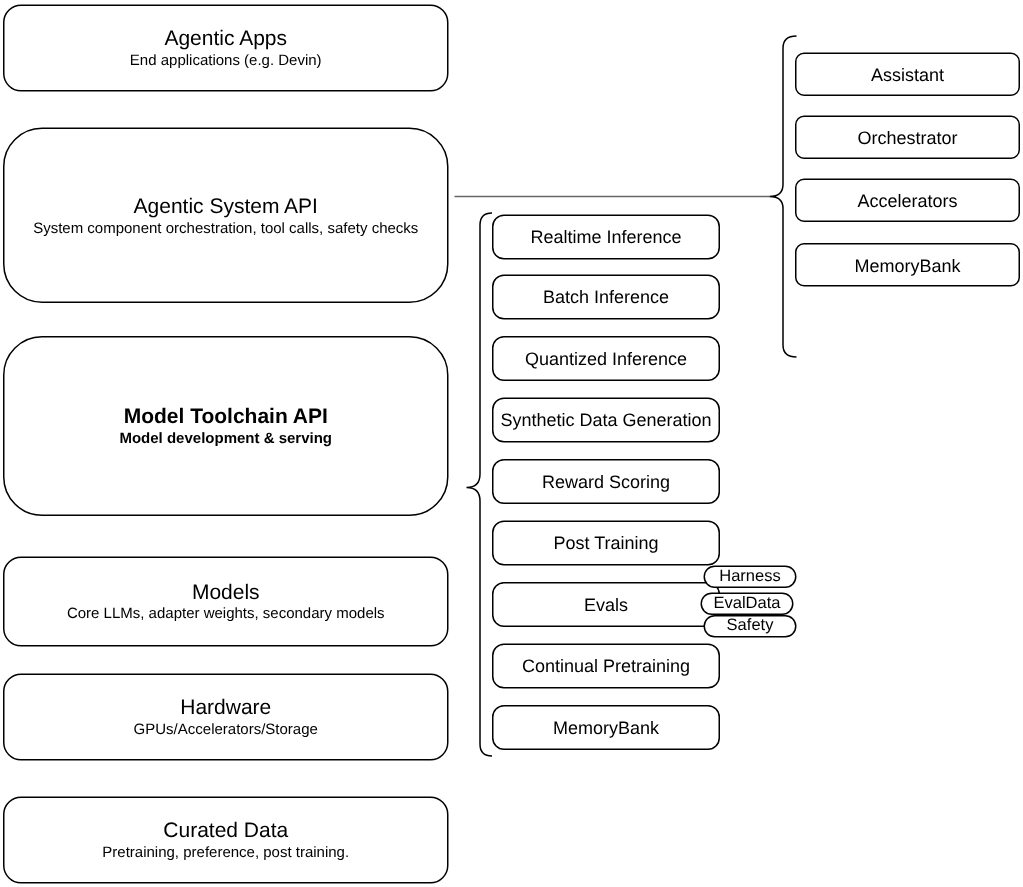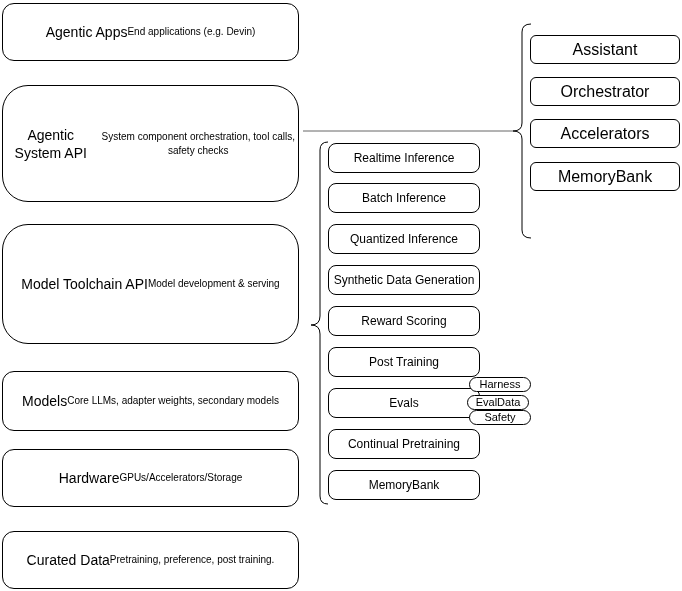--- a/index.html
+++ b/index.html
@@ -23,21 +23,21 @@
     width: 682px;
     height: 591px;
     pointer-events: none;
   }
   .node {
     position: absolute;
     box-sizing: border-box;
     background: #ffffff;
     border: 1px solid #000000;
     display: flex;
-    flex-direction: row;
+    flex-direction: column;
     align-items: center;
     justify-content: center;
     text-align: center;
   }
   .stack-node {
     left: 2px;
     width: 297px;
     border-radius: 12px;
     z-index: 1;
   }
@@ -58,21 +58,21 @@
     height: 30px;
     border-radius: 8px;
     font-size: 12px;
     z-index: 1;
   }
   .right-node {
     left: 530px;
     width: 150px;
     height: 29px;
     border-radius: 6px;
-    font-size: 16px;
+    font-size: 12px;
     z-index: 1;
   }
   .tag-node {
     width: 62px;
     height: 15px;
     border-radius: 8px;
     font-size: 11px;
     line-height: 13px;
     z-index: 3;
   }
@@ -89,21 +89,21 @@
   </svg>
 
   <div class="node stack-node" style="top:3px;height:58px;">
     <div class="title">Agentic Apps</div>
     <div class="subtitle">End applications (e.g. Devin)</div>
   </div>
   <div class="node stack-node big-radius" style="top:85px;height:117px;">
     <div class="title">Agentic System API</div>
     <div class="subtitle">System component orchestration, tool calls, safety checks</div>
   </div>
-  <div class="node stack-node big-radius" style="top:224px;height:120px;">
+  <div class="node stack-node big-radius" style="top:224px;height:120px;font-weight:bold;">
     <div class="title">Model Toolchain API</div>
     <div class="subtitle">Model development &amp; serving</div>
   </div>
   <div class="node stack-node" style="top:371px;height:60px;">
     <div class="title">Models</div>
     <div class="subtitle">Core LLMs, adapter weights, secondary models</div>
   </div>
   <div class="node stack-node" style="top:449px;height:58px;">
     <div class="title">Hardware</div>
     <div class="subtitle">GPUs/Accelerators/Storage</div>

